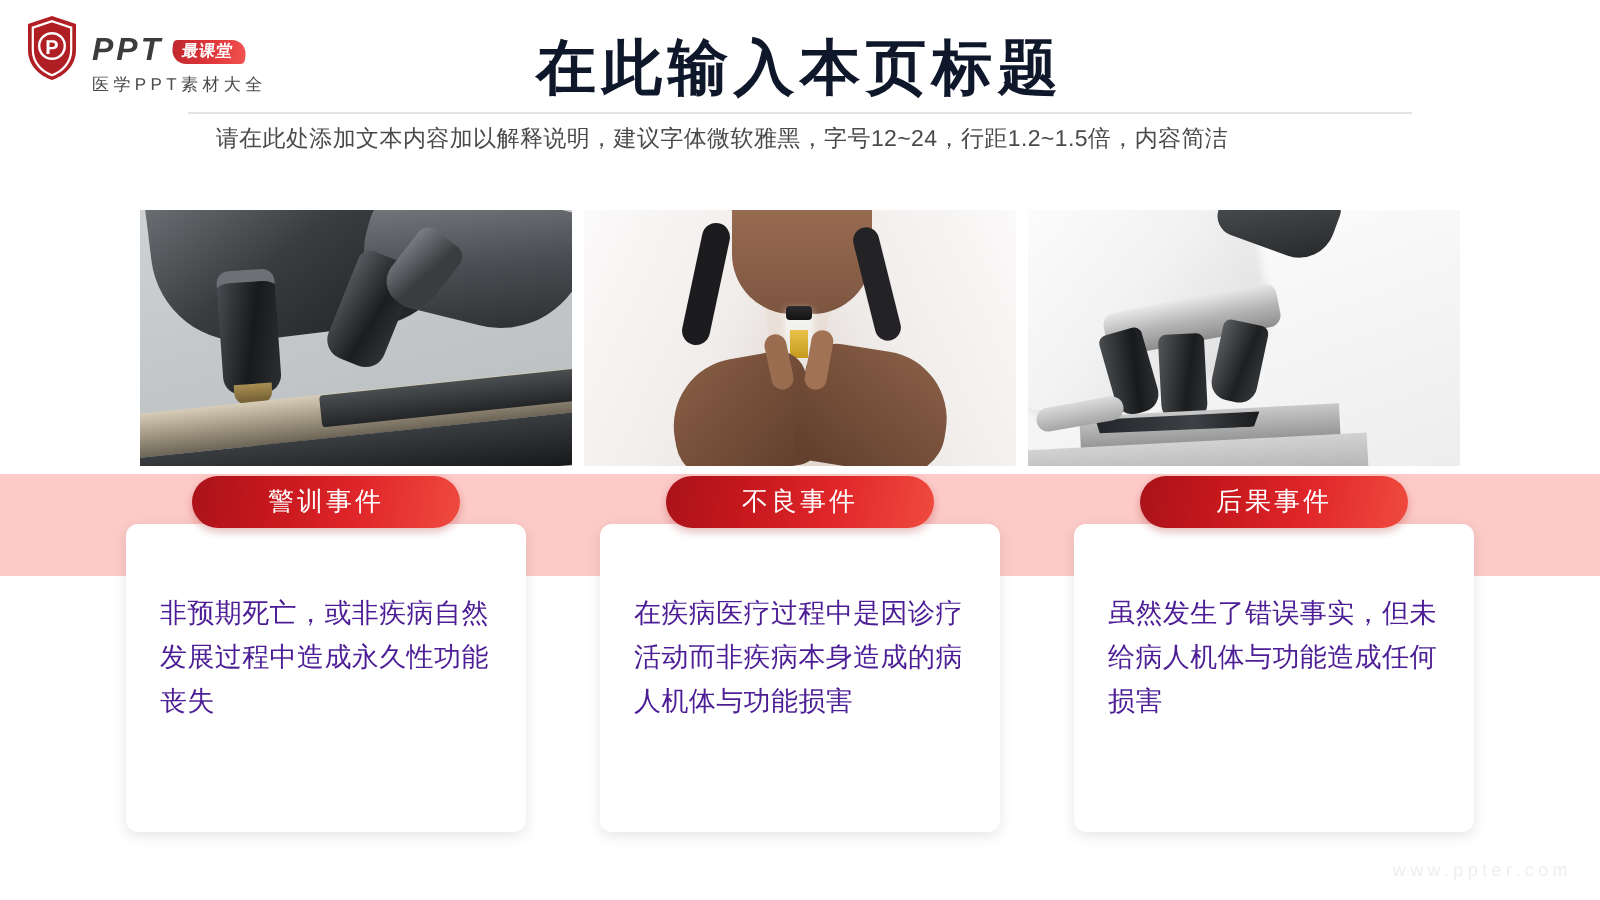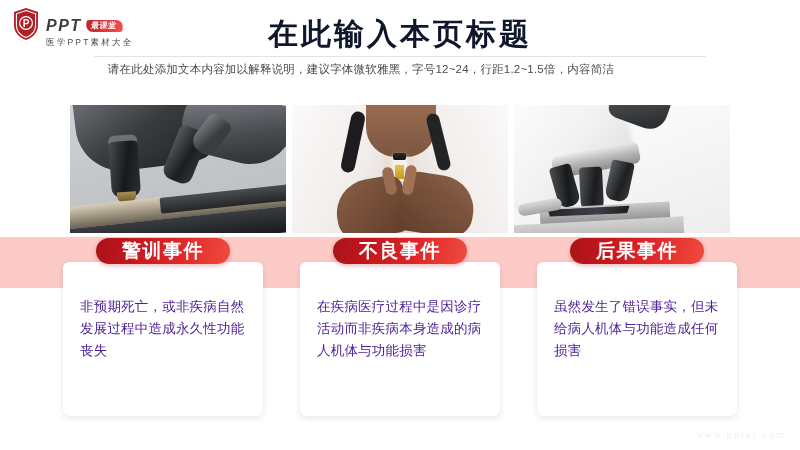--- a/index.html
+++ b/index.html
@@ -344,22 +344,22 @@
   }
 
   .badge {
     position: absolute;
     top: -24px;
     width: 134px;
     height: 26px;
     border-radius: 13px;
     background: linear-gradient(100deg, #a9131a 0%, #c4171c 28%, #e0262a 62%, #ef4b3e 100%);
     color: #ffffff;
-    font-size: 19px;
-    font-weight: bold;
+    font-size: 13px;
+    font-weight: normal;
     letter-spacing: 1.5px;
     display: flex;
     align-items: center;
     justify-content: center;
     box-shadow: 0 2px 4px rgba(160,20,20,0.28);
   }
   .badge1 { left: 33px; }
   .badge2 { left: 33px; }
   .badge3 { left: 33px; }
 

